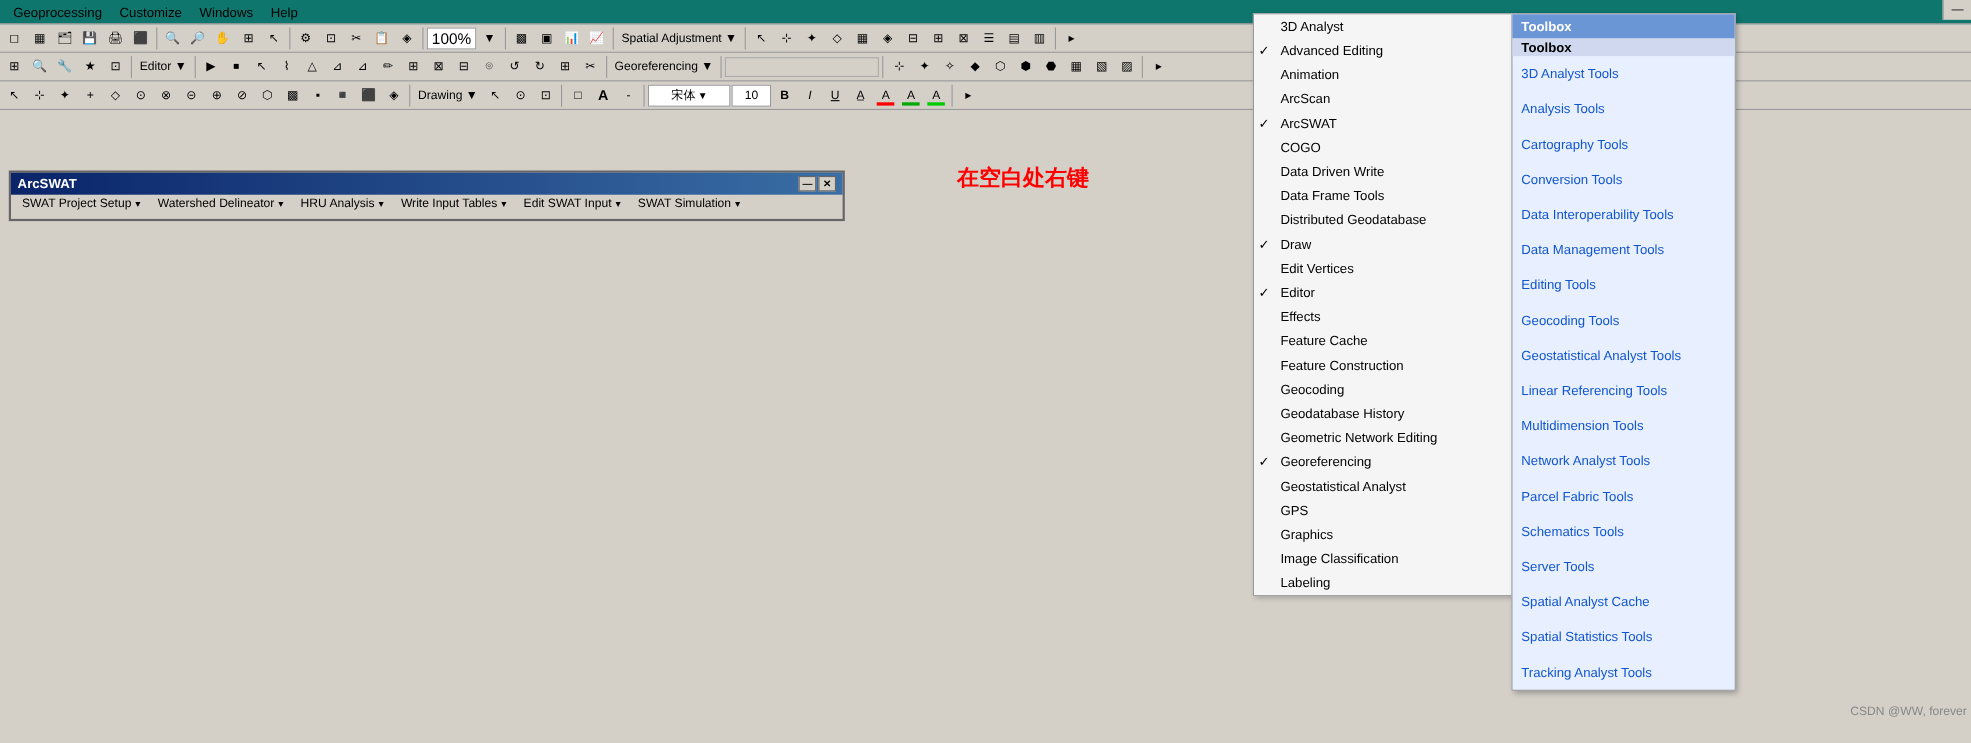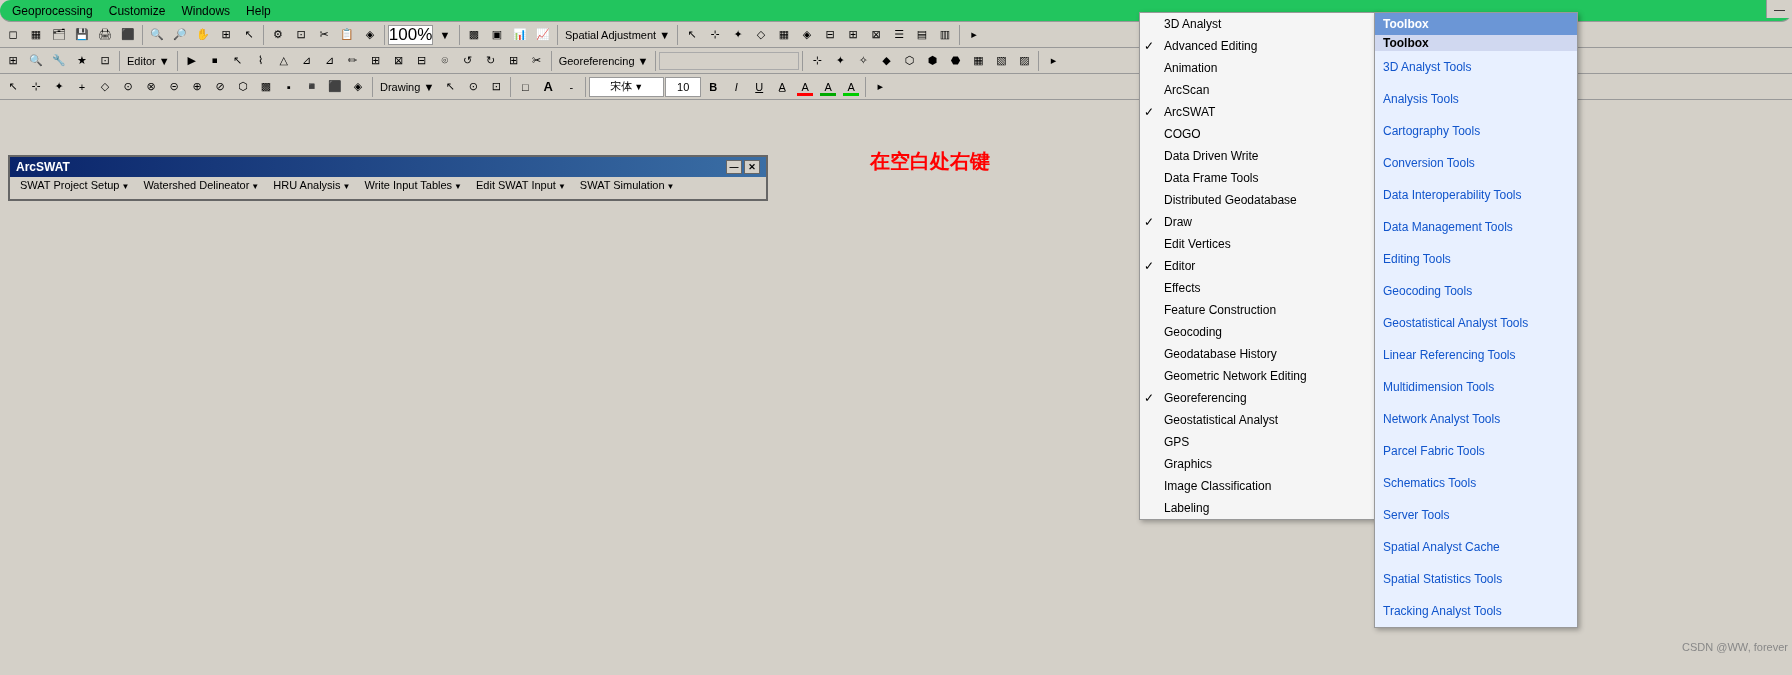--- a/index.html
+++ b/index.html
@@ -16,27 +16,26 @@
     
     .app-window {
       width: 100%;
       height: 100%;
       background: #d4d0c8;
       position: relative;
     }
 
     
     .menu-bar {
-      background: #22c55e;
+      background: #0f766e;
       height: 22px;
       display: flex;
       align-items: center;
       padding: 0 4px;
       border-bottom: 1px solid #999;
-      border-radius: 11px;
     }
     .menu-item {
       padding: 2px 8px;
       cursor: pointer;
       font-size: 12px;
     }
     .toolbar-row {
       display: flex;
       align-items: center;
       height: 26px;
@@ -64,21 +63,21 @@
     .toolbar-label {
       font-size: 11px;
       padding: 0 4px;
       white-space: nowrap;
     }
     .percent-box {
       width: 45px;
       height: 20px;
       border: 1px solid #999;
       background: white;
-      font-size: 17px;
+      font-size: 14px;
       text-align: center;
       display: flex;
       align-items: center;
       justify-content: center;
     }
 
     
     .arcswat-window {
       position: absolute;
       top: 155px;
@@ -644,20 +643,24 @@
         <span class="check-mark"></span>
         <span class="item-label">Edit Vertices</span>
       </div>
       <div class="dropdown-item">
         <span class="check-mark">✓</span>
         <span class="item-label">Editor</span>
       </div>
       <div class="dropdown-item">
         <span class="check-mark"></span>
         <span class="item-label">Effects</span>
+      </div>
+      <div class="dropdown-item">
+        <span class="check-mark"></span>
+        <span class="item-label">Feature Cache</span>
       </div>
       <div class="dropdown-item">
         <span class="check-mark"></span>
         <span class="item-label">Feature Construction</span>
       </div>
       <div class="dropdown-item">
         <span class="check-mark"></span>
         <span class="item-label">Geocoding</span>
       </div>
       <div class="dropdown-item">

